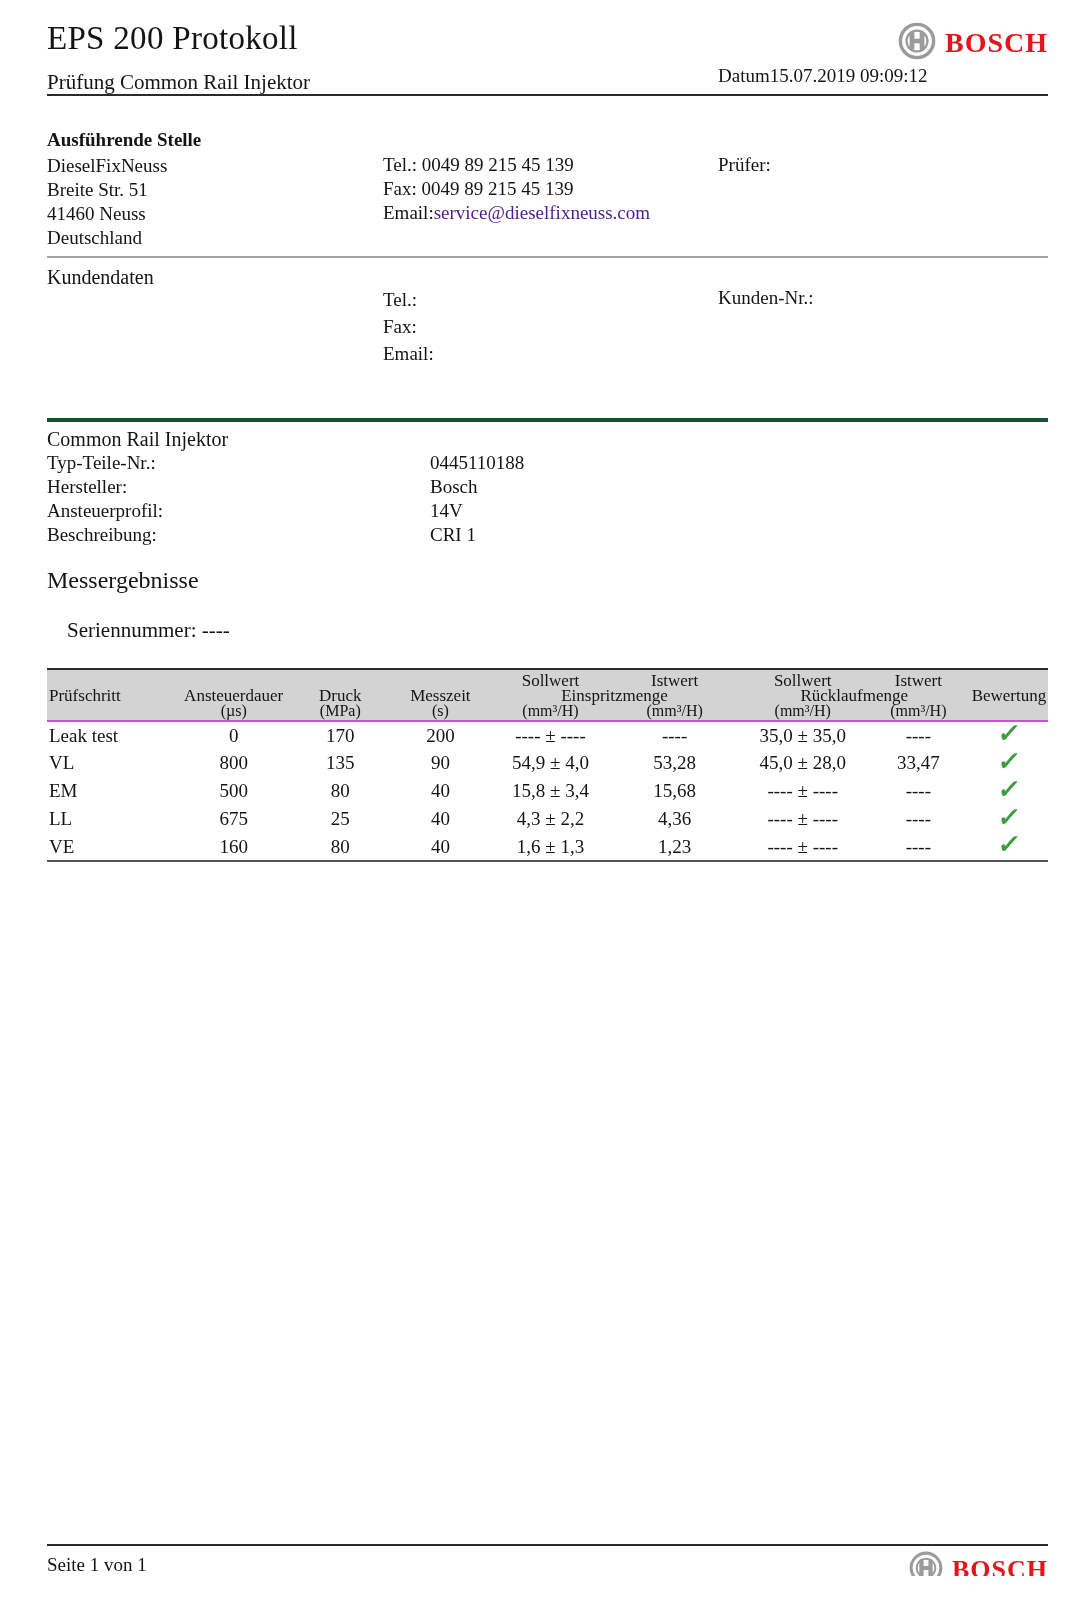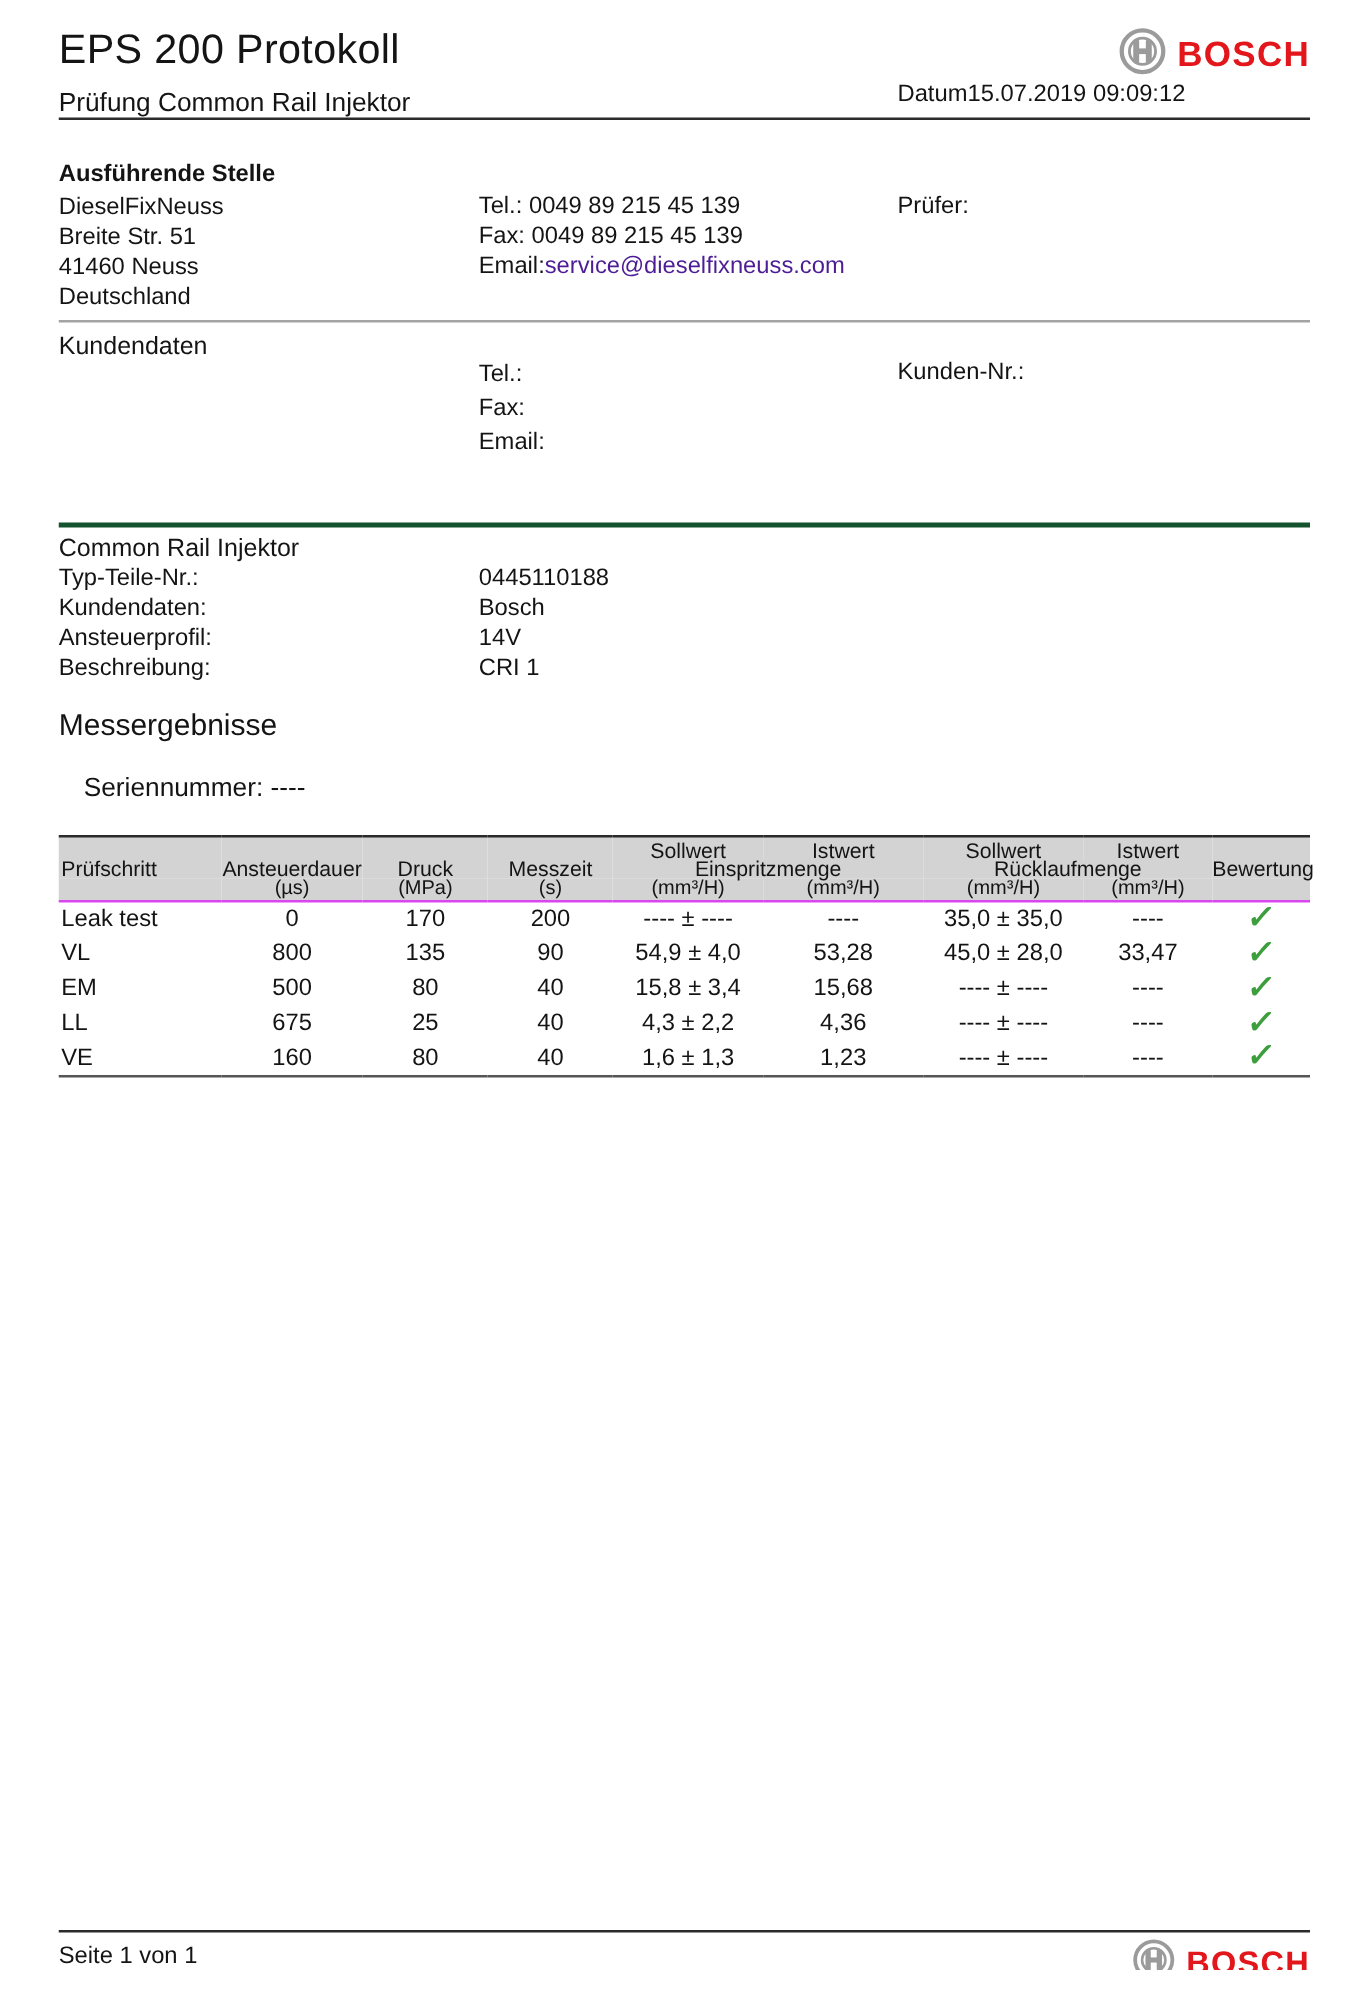--- a/index.html
+++ b/index.html
@@ -1,21 +1,21 @@
 <!DOCTYPE html>
 <html><head>
 <meta charset="utf-8">
 <style>
   * { margin:0; padding:0; box-sizing:border-box; }
   html,body { background:#ffffff; }
   .page {
     position:relative;
     width:1090px; height:1576px;
     background:#ffffff;
-    font-family:Liberation Sans, sans-serif;
+    font-family:Liberation Serif, serif;
     color:#141414;
     padding:20px 42px 0 47px;
     overflow:hidden;
   }
 
   
   .header { position:relative; border-bottom:2px solid #2b2b2b; padding-bottom:7px; height:76px; }
   .page-title { font-size:33px; letter-spacing:0.3px; }
   .page-subtitle { font-size:21px; margin-top:13px; }
   .brand { position:absolute; top:2px; right:0; display:flex; align-items:center; gap:9px; }
@@ -34,21 +34,21 @@
   .col-right { position:absolute; left:671px; top:57px; }
   .contact-line { font-size:19px; line-height:24px; }
   .email-link { color:#4c1d95; text-decoration:none; cursor:pointer; }
 
   .sec2 { position:relative; border-bottom:4px solid #14532d; padding-top:8px; height:164px; }
   .sec2 .col-mid { top:28px; }
   .sec2 .col-right { top:28px; }
   .sec2 .contact-line { line-height:27px; }
 
   .sec3 { padding-top:6px; }
-  .kv-row { display:flex; font-size:19px; line-height:24px; }
+  .kv-row { display:flex; font-size:19px; line-height:24px;gap:47px; }
   .kv-label { width:336px; }
 
   .results-heading { font-size:24px; margin-top:20px; }
   .serial-line { font-size:21px; margin-top:24px;margin-left:20px; }
 
   
   table.meas { width:100%; border-collapse:collapse; margin-top:25px; table-layout:fixed; }
   table.meas thead { background:#d3d3d3; }
   table.meas thead tr:first-child th { border-top:2px solid #2b2b2b; padding-top:3px; }
   table.meas thead tr:last-child th { border-bottom:2px solid #d946ef; padding-bottom:2px; }
@@ -118,21 +118,21 @@
     <div class="col-right bodytext">Kunden-Nr.:</div>
   </div>
 
   <div class="sec3">
     <div class="sec-label">Common Rail Injektor</div>
     <div class="kv-row">
       <span class="kv-label">Typ-Teile-Nr.:</span>
       <span>0445110188</span>
     </div>
     <div class="kv-row">
-      <span class="kv-label">Kundendaten:</span>
+      <span class="kv-label">Hersteller:</span>
       <span>Bosch</span>
     </div>
     <div class="kv-row">
       <span class="kv-label">Ansteuerprofil:</span>
       <span>14V</span>
     </div>
     <div class="kv-row">
       <span class="kv-label">Beschreibung:</span>
       <span>CRI 1</span>
     </div>

